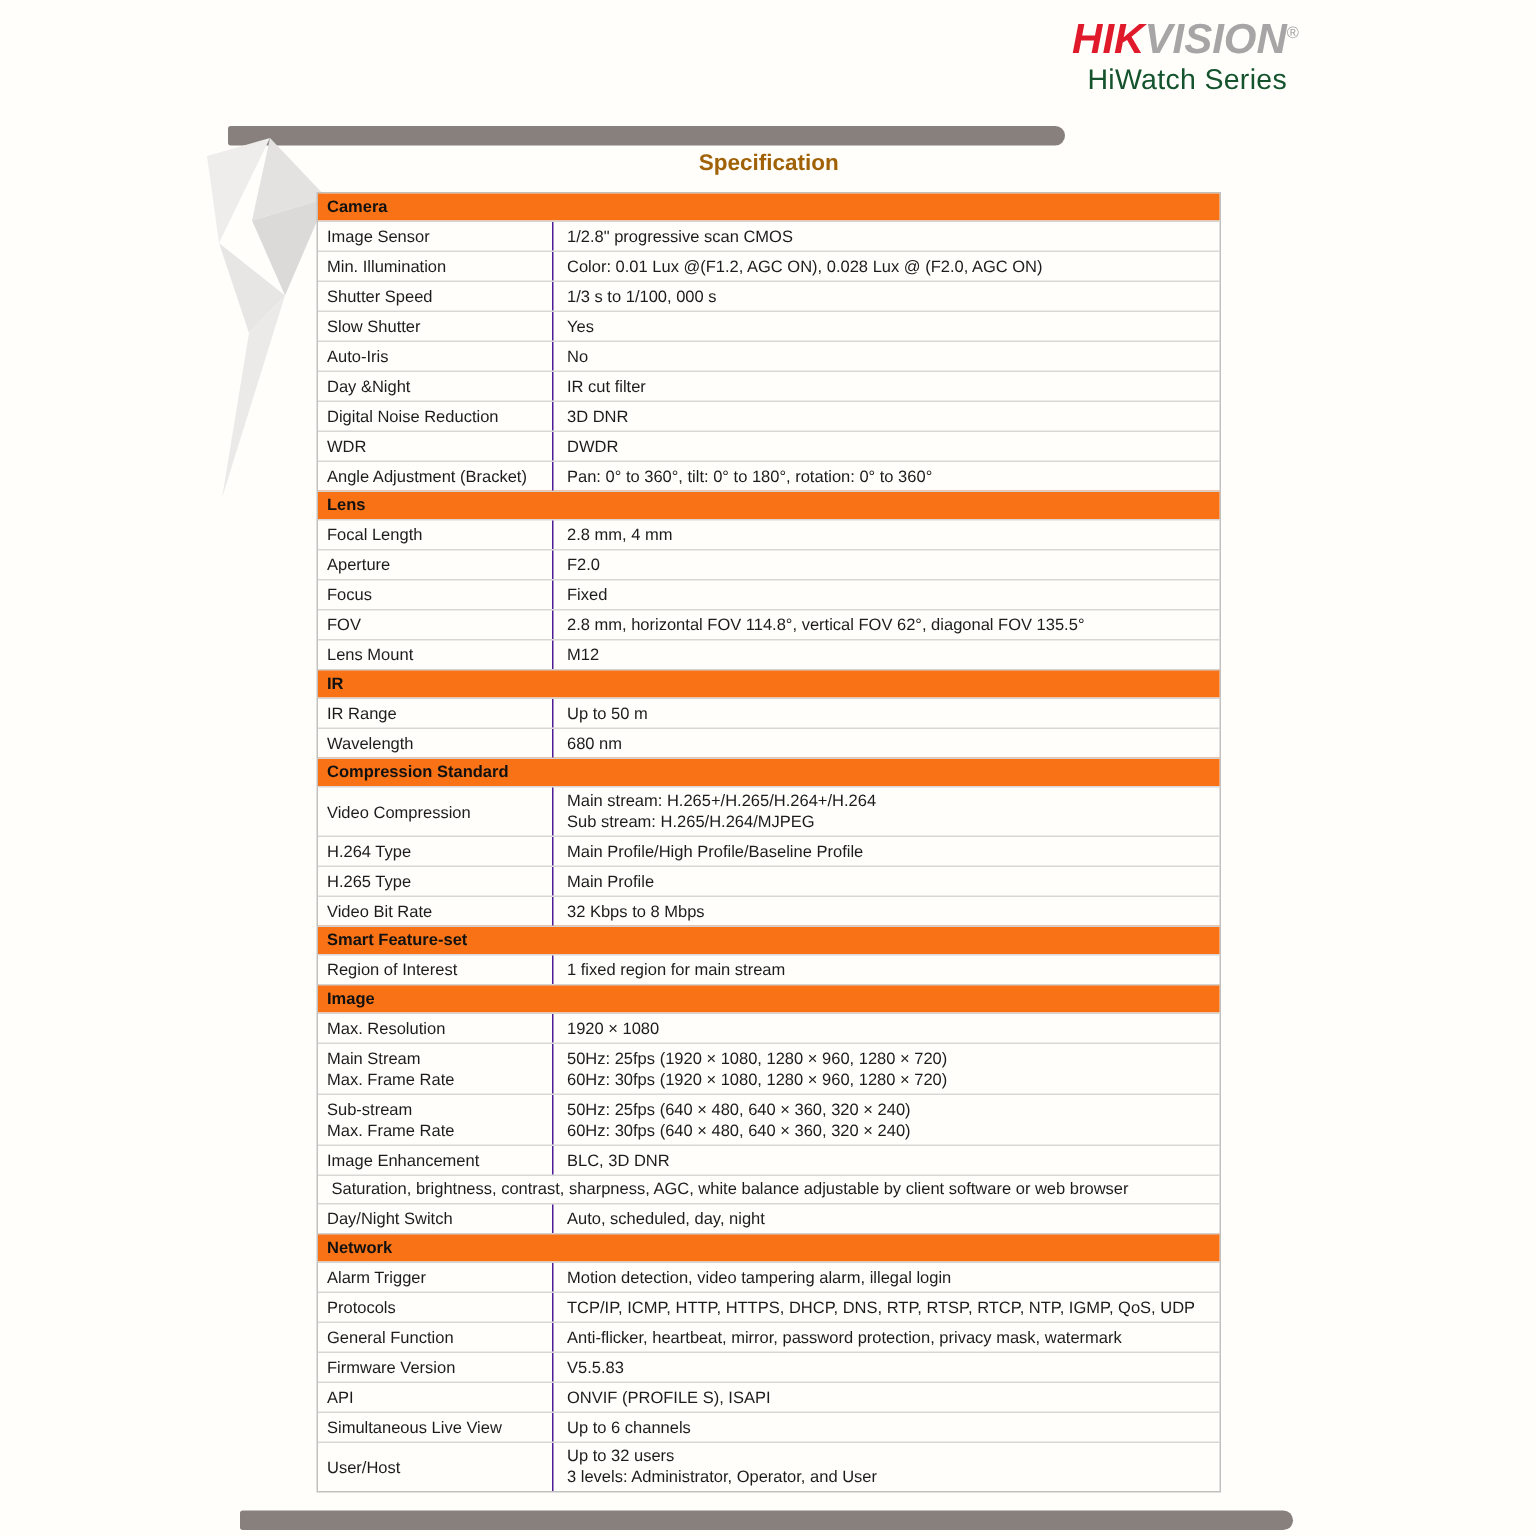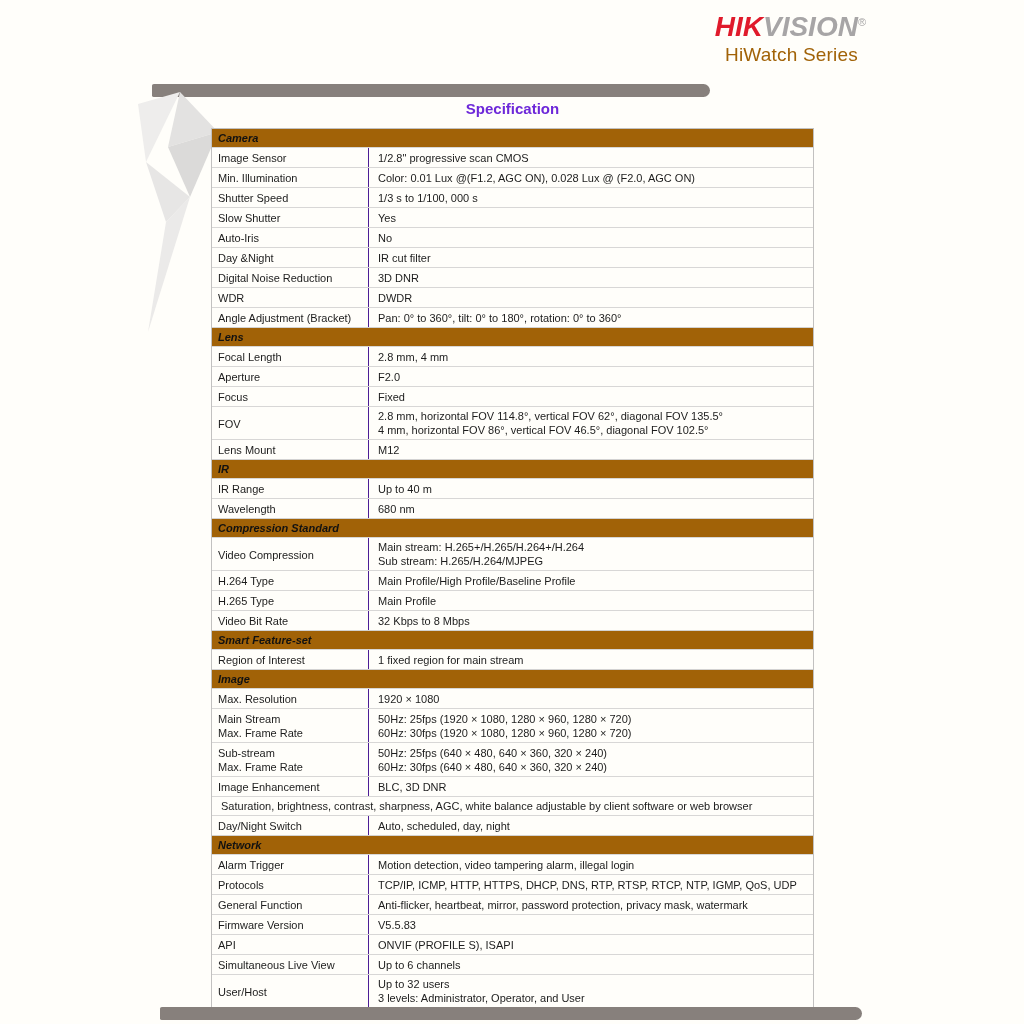--- a/index.html
+++ b/index.html
@@ -16,47 +16,47 @@
     display:flex; flex-direction:column; align-items:flex-end;
   }
   .brand-line{
     font-style:italic; font-weight:800; font-size:28px; letter-spacing:0px;
     line-height:30px; white-space:nowrap;
   }
   .brand-red{color:#e01a2b;}
   .brand-gray{color:#a7a5a6;}
   .brand-reg{color:#a7a5a6; font-size:11px; vertical-align:super; font-style:normal; font-weight:400;}
   .series-line{
-    color:#a16207; font-size:19px; font-weight:500; line-height:22px; margin-top:2px;
+    color:#14532d; font-size:19px; font-weight:500; line-height:22px; margin-top:2px;
     letter-spacing:0.2px; white-space:nowrap; margin-right:8px;
   }
   
   .top-bar{
     position:absolute; left:152px; top:84px; width:558px; height:13px;
     background:#87807c; border-radius:2px 7px 7px 2px;
   }
   .bottom-bar{
     position:absolute; left:160px; top:1007px; width:702px; height:13px;
     background:#87807c; border-radius:2px 7px 7px 2px;
   }
   
   .deco-star{position:absolute; left:138px; top:92px;}
   
   .page-title{
     position:absolute; left:211px; top:100px; width:603px;
-    text-align:center; font-size:15px; font-weight:bold; color:#6d28d9;
+    text-align:center; font-size:15px; font-weight:bold; color:#a16207;
   }
   
   .spec-table{
     position:absolute; left:211px; top:128px; width:603px;
     border:1px solid #c2c1c0; box-sizing:border-box;
     font-size:11px; line-height:14px;
   }
   .sec-header{
-    background:#a16207; font-weight:bold; font-style:italic;
+    background:#f97316; font-weight:bold; 
     padding:2px 6px; color:#111; border-top:1px solid #d3d2d1;
   }
   .sec-header:first-child{border-top:none;}
   .row{display:flex; border-top:1px solid #d8d7d6;}
   .cl{
     width:157px; box-sizing:border-box; padding:3px 4px 2px 6px;
     border-right:1px solid #4c1d95;
     display:flex; flex-direction:column; justify-content:center;
   }
   .cv{
@@ -183,38 +183,37 @@
       <div class="cv">
         <div>Fixed</div>
       </div>
     </div>
     <div class="row">
       <div class="cl">
         <div>FOV</div>
       </div>
       <div class="cv">
         <div>2.8 mm, horizontal FOV 114.8°, vertical FOV 62°, diagonal FOV 135.5°</div>
-        <div>4 mm, horizontal FOV 86°, vertical FOV 46.5°, diagonal FOV 102.5°</div>
       </div>
     </div>
     <div class="row">
       <div class="cl">
         <div>Lens Mount</div>
       </div>
       <div class="cv">
         <div>M12</div>
       </div>
     </div>
     <div class="sec-header">IR</div>
     <div class="row">
       <div class="cl">
         <div>IR Range</div>
       </div>
       <div class="cv">
-        <div>Up to 40 m</div>
+        <div>Up to 50 m</div>
       </div>
     </div>
     <div class="row">
       <div class="cl">
         <div>Wavelength</div>
       </div>
       <div class="cv">
         <div>680 nm</div>
       </div>
     </div>

